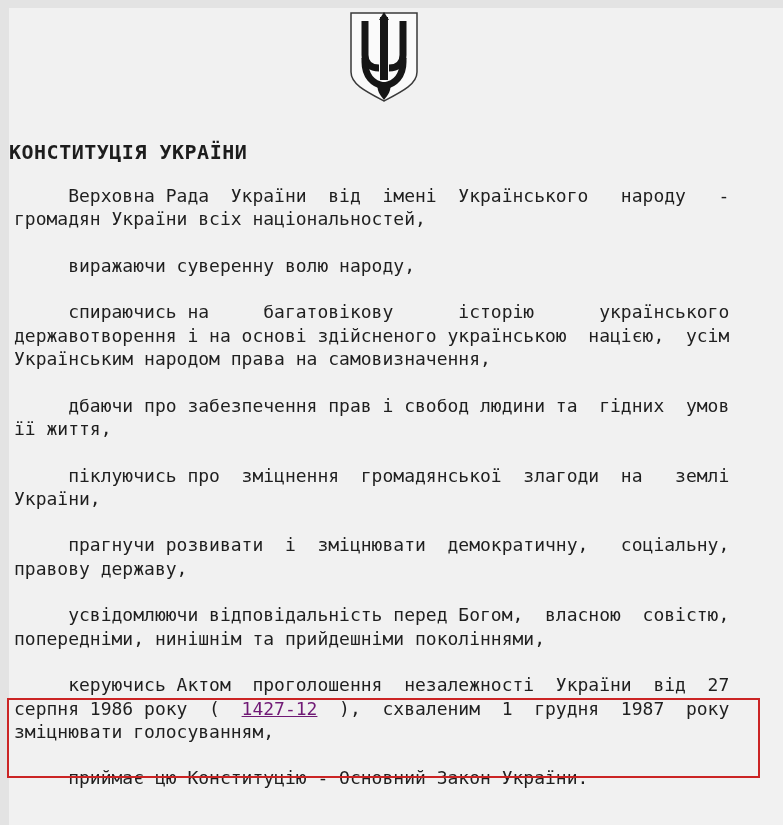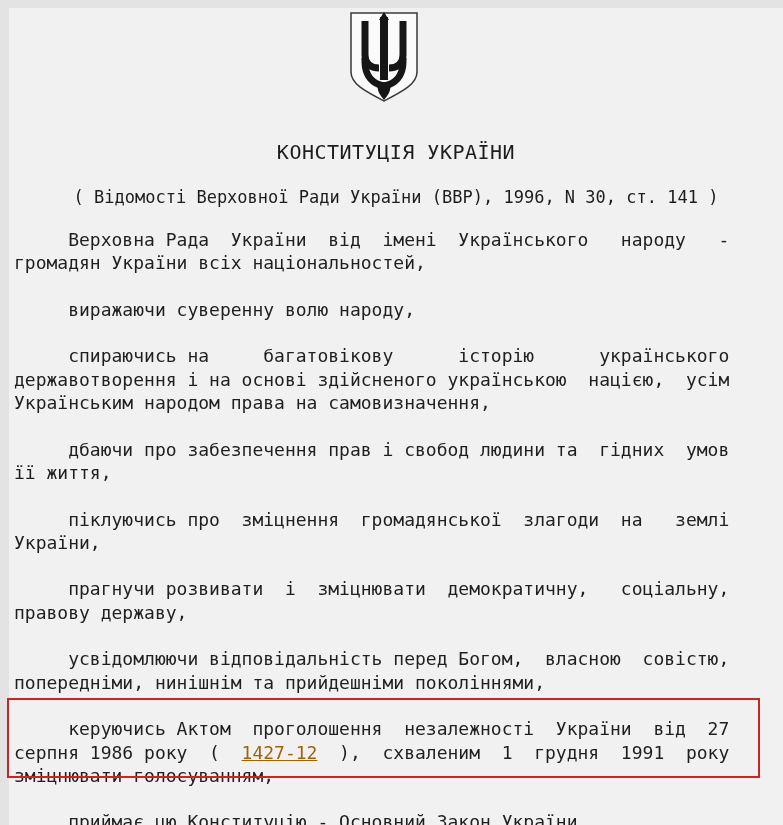--- a/index.html
+++ b/index.html
@@ -20,44 +20,44 @@
     width: 9px; height: 825px; background: #e3e3e3;
   }
   .content {
     position: absolute; left: 9px; top: 8px;
     width: 774px;
   }
   .emblem-wrap { text-align: center; padding-top: 2px; }
   .emblem-wrap svg { margin-left: -24px; }
   .doc-title {
     margin-top: 32px;
-    text-align: center;
+    text-align: left;
     font-size: 20px;
-    font-weight: normal;
+    font-weight: bold;
     line-height: 24px;
     letter-spacing: 0.5px;
     white-space: pre;
   }
   .doc-ref {
     margin-top: 22px;
     text-align: center;
     font-size: 17px;
     line-height: 22px;
     white-space: pre;
   }
   pre.doc {
     margin: 0;
     padding: 20px 0 0 5px;
     font-family: "DejaVu Sans Mono", "Liberation Mono", monospace;
     font-size: 18px;
     line-height: 23.3px;
     color: #1f1f1f;
   }
   a.law-link {
-    color: #a16207;
+    color: #701a75;
     text-decoration: underline;
     cursor: pointer;
   }
   .highlight-box {
     position: absolute;
     left: 7px; top: 698px;
     width: 753px; height: 80px;
     border: 2px solid #cb2424;
     box-sizing: border-box;
     pointer-events: none;
@@ -80,21 +80,20 @@
         <path d="M39,7 V70" stroke-width="8"></path>
         <path d="M20,48 V52 C20,66 28,74 39,76 C50,74 58,66 58,52 V48" stroke-width="7"></path>
       </g>
       <path d="M39,2 L44,10 H34 Z" fill="#161616"></path>
       <path d="M33,72 H45 C47,80 43,85 39,90 C35,85 31,80 33,72 Z" fill="#161616"></path>
     </svg>
   </div>
 
   <div class="doc-title">КОНСТИТУЦІЯ УКРАЇНИ</div>
 
-  <div class="doc-ref">( Відомості Верховної Ради України (ВВР), 1996, N 30, ст. 141 )</div>
 
   <pre class="doc"><span>     Верховна Рада  України  від  імені  Українського   народу   -
 громадян України всіх національностей,
 
      виражаючи суверенну волю народу,
 
      спираючись на     багатовікову      історію      українського
 державотворення і на основі здійсненого українською  нацією,  усім
 Українським народом права на самовизначення,
 
@@ -104,20 +103,20 @@
      піклуючись про  зміцнення  громадянської  злагоди  на   землі
 України,
 
      прагнучи розвивати  і  зміцнювати  демократичну,   соціальну,
 правову державу,
 
      усвідомлюючи відповідальність перед Богом,  власною  совістю,
 попередніми, нинішнім та прийдешніми поколіннями,
 </span>
 <span>     керуючись Актом  проголошення  незалежності  України  від  27</span>
-<span>серпня 1986 року  (  </span><a href="#" class="law-link">1427-12</a><span>  ),  схваленим  1  грудня  1991  року</span>
+<span>серпня 1986 року  (  </span><a href="#" class="law-link">1427-12</a><span>  ),  схваленим  1  грудня  1987  року</span>
 <span>зміцнювати голосуванням,</span>
 
 <span>     приймає цю Конституцію - Основний Закон України.</span></pre>
 
 </div>
 
 <div class="highlight-box"></div>
 
 </body></html>

